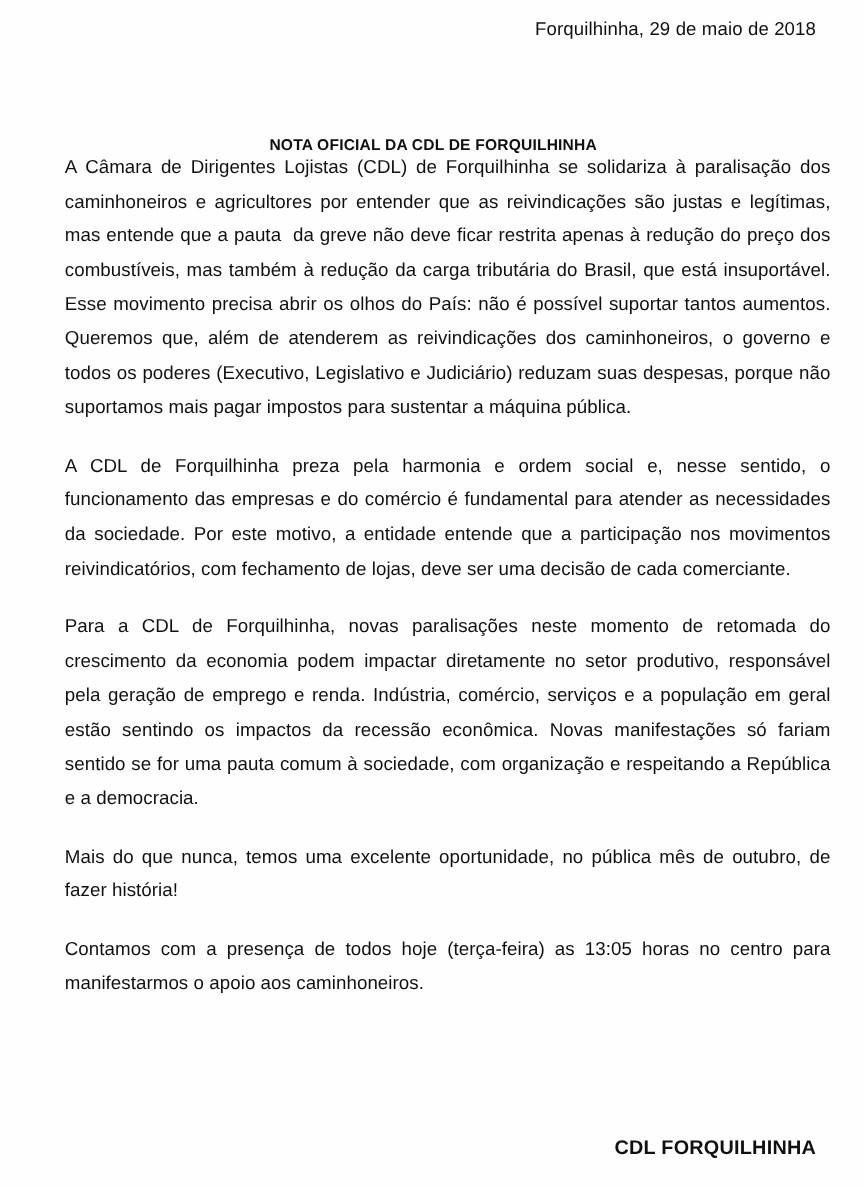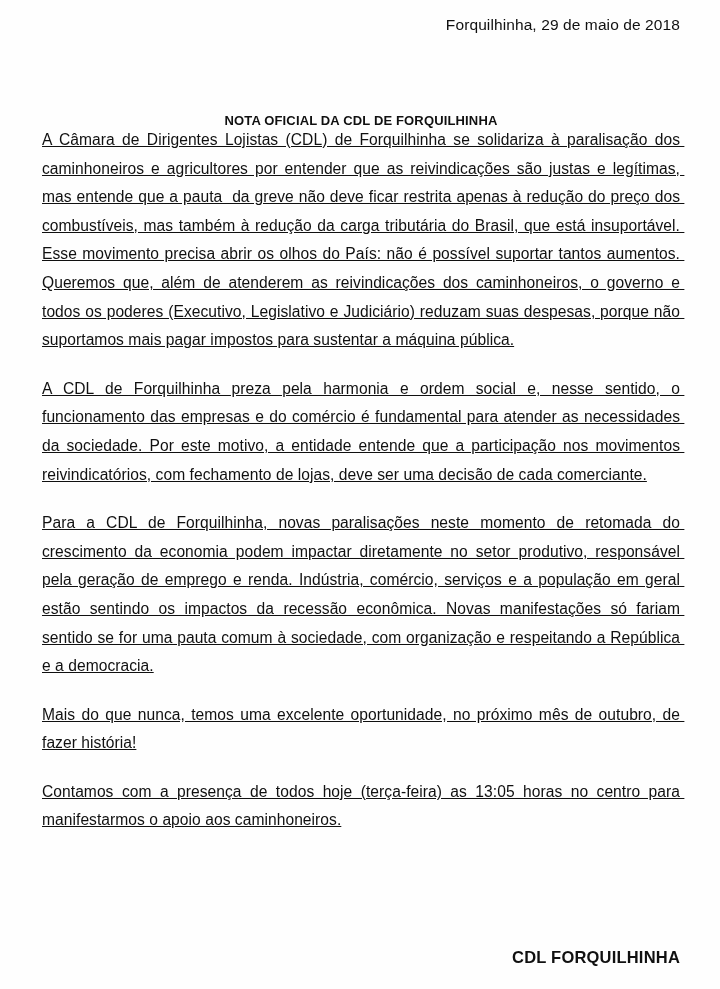--- a/index.html
+++ b/index.html
@@ -48,23 +48,22 @@
     text-align: center;
     font-weight: bold;
     font-size: 13px;
     line-height: 22px;
     letter-spacing: 0.15px;
     margin-top: 36px;
   }
   .body-block {
     position: absolute;
     top: 126px;
-    left: 0;
+    left: 12px;
     width: 638px;
-    text-decoration: underline;
   }
   .para {
     text-align: justify;
     text-justify: inter-word;
     font-size: 15.6px;
     line-height: 28.6px;
     letter-spacing: 0.05px;
     margin: 0 0 20px 0;
     white-space: pre-wrap;
   }
@@ -90,20 +89,20 @@
   <div class="sheet">
 
     <div class="dateline">Forquilhinha, 29 de maio de 2018</div>
 
     <div class="doc-title">NOTA OFICIAL DA CDL DE FORQUILHINHA</div>
 
     <div class="body-block">
       <p class="para">A Câmara de Dirigentes Lojistas (CDL) de Forquilhinha se solidariza à paralisação dos caminhoneiros e agricultores por entender que as reivindicações são justas e legítimas, mas entende que a pauta  da greve não deve ficar restrita apenas à redução do preço dos combustíveis, mas também à redução da carga tributária do Brasil, que está insuportável. Esse movimento precisa abrir os olhos do País: não é possível suportar tantos aumentos. Queremos que, além de atenderem as reivindicações dos caminhoneiros, o governo e todos os poderes (Executivo, Legislativo e Judiciário) reduzam suas despesas, porque não suportamos mais pagar impostos para sustentar a máquina pública.</p>
       <p class="para">A CDL de Forquilhinha preza pela harmonia e ordem social e, nesse sentido, o funcionamento das empresas e do comércio é fundamental para atender as necessidades da sociedade. Por este motivo, a entidade entende que a participação nos movimentos reivindicatórios, com fechamento de lojas, deve ser uma decisão de cada comerciante.</p>
       <p class="para">Para a CDL de Forquilhinha, novas paralisações neste momento de retomada do crescimento da economia podem impactar diretamente no setor produtivo, responsável pela geração de emprego e renda. Indústria, comércio, serviços e a população em geral estão sentindo os impactos da recessão econômica. Novas manifestações só fariam sentido se for uma pauta comum à sociedade, com organização e respeitando a República e a democracia.</p>
-      <p class="para">Mais do que nunca, temos uma excelente oportunidade, no próximo mês de outubro, de fazer história!</p>
+      <p class="para">Mais do que nunca, temos uma excelente oportunidade, no pública mês de outubro, de fazer história!</p>
       <p class="para">Contamos com a presença de todos hoje (terça-feira) as 13:05 horas no centro para manifestarmos o apoio aos caminhoneiros.</p>
     </div>
 
     <div class="signature">CDL FORQUILHINHA</div>
 
   </div>
 </div>
 
 </body></html>

